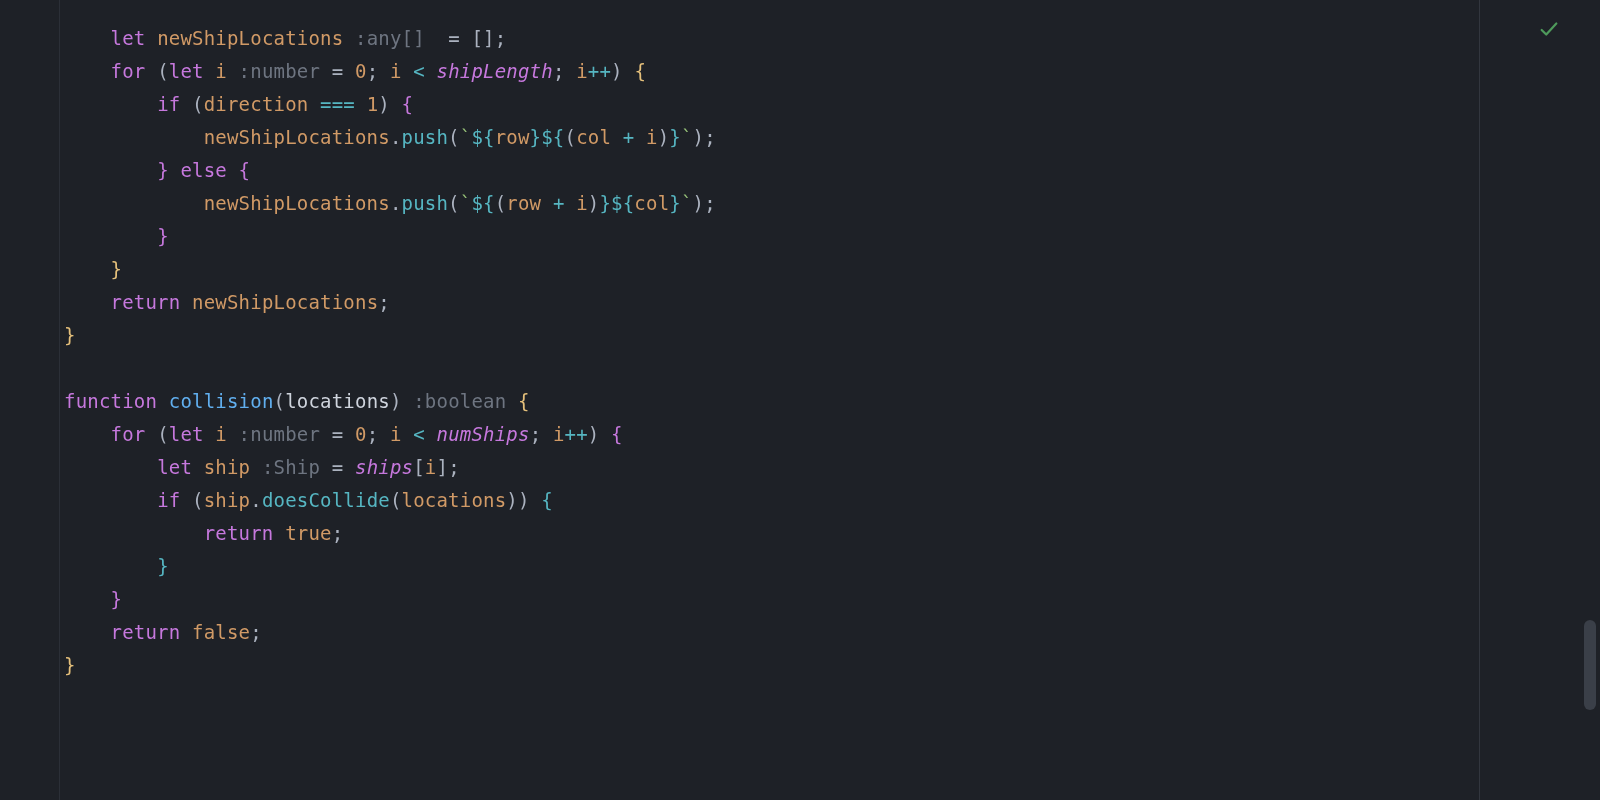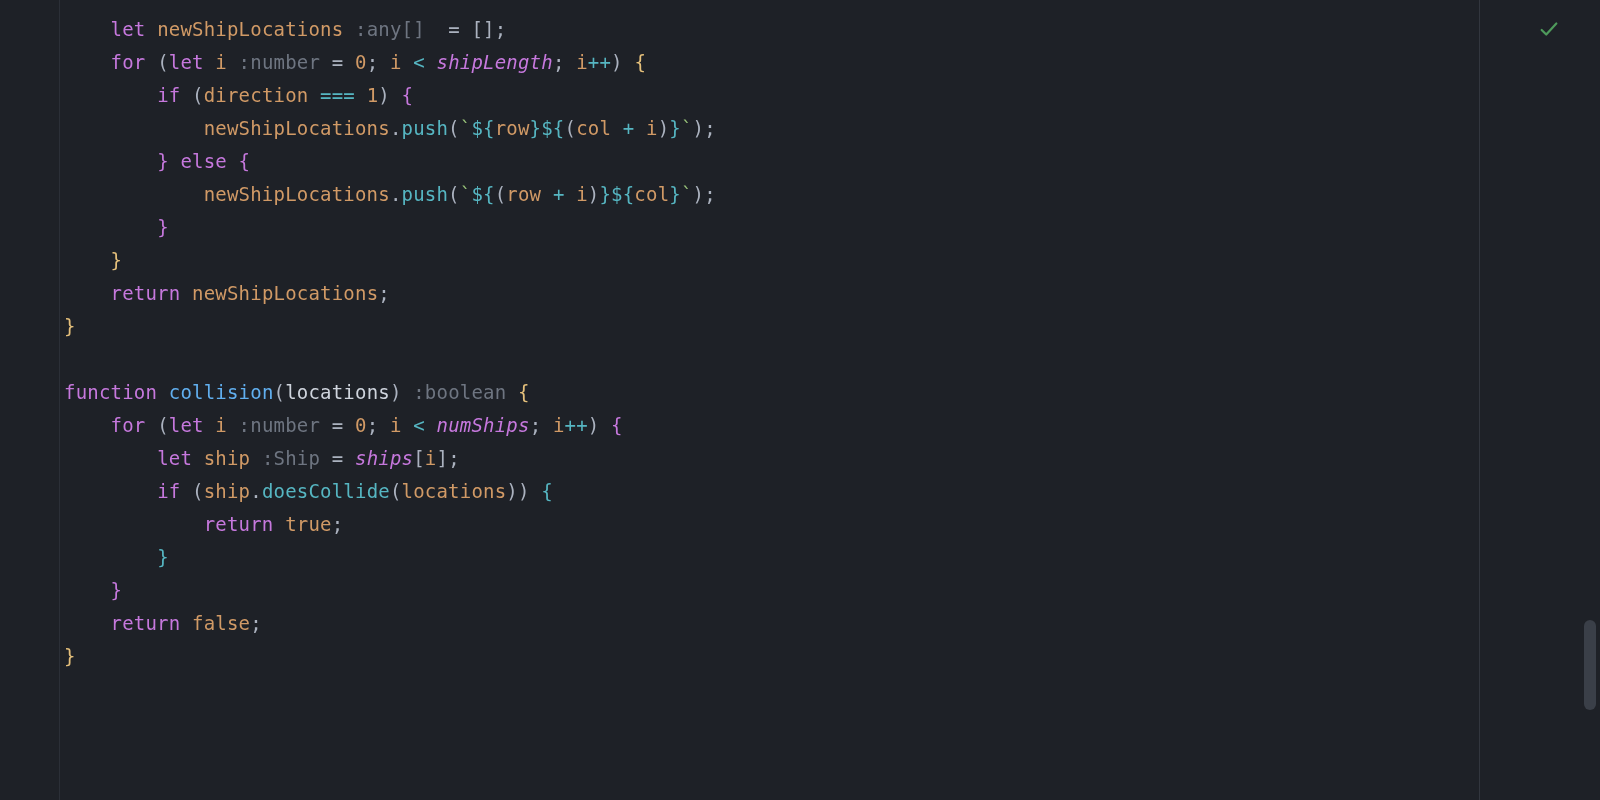--- a/index.html
+++ b/index.html
@@ -28,21 +28,21 @@
     content:"";
     position:absolute;
     right:0; top:0; bottom:0;
     width:1px;
     background:#2b2f37;
   }
   .code-area {
     position: relative;
     flex: 1;
     background: #1e2127;
-    padding-top: 13px;
+    padding-top: 22px;
     padding-left: 4px;
   }
   .right-border {
     position: absolute;
     top: 0;
     bottom: 0;
     right: 120px;
     width: 1px;
     background: #32363e;
   }

